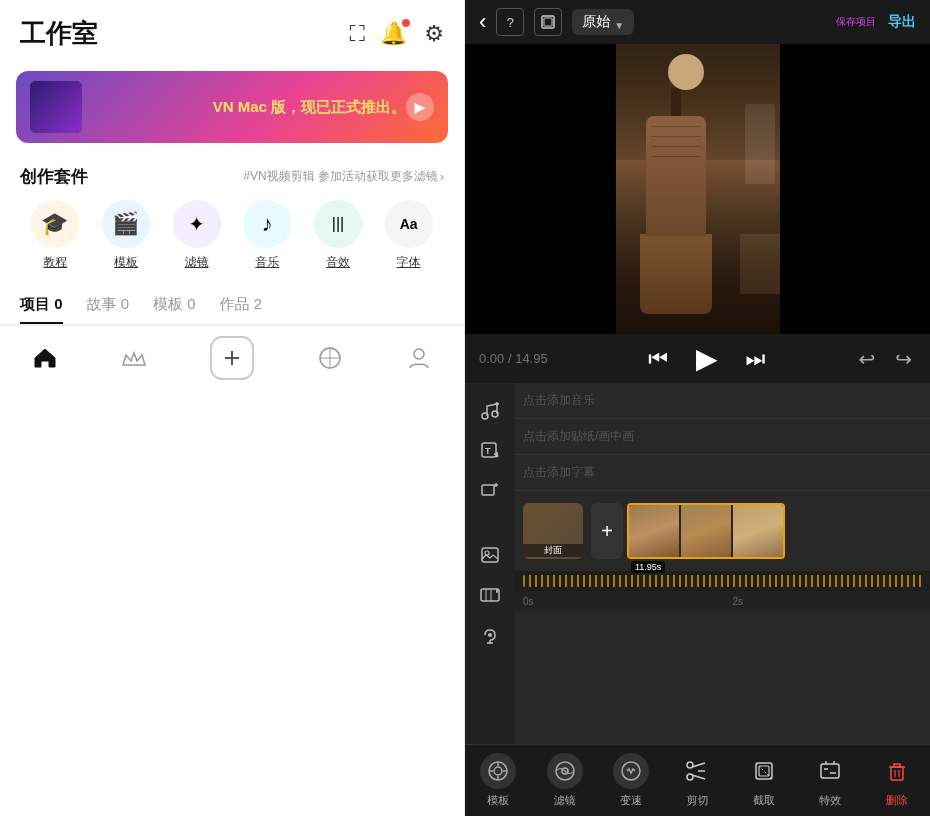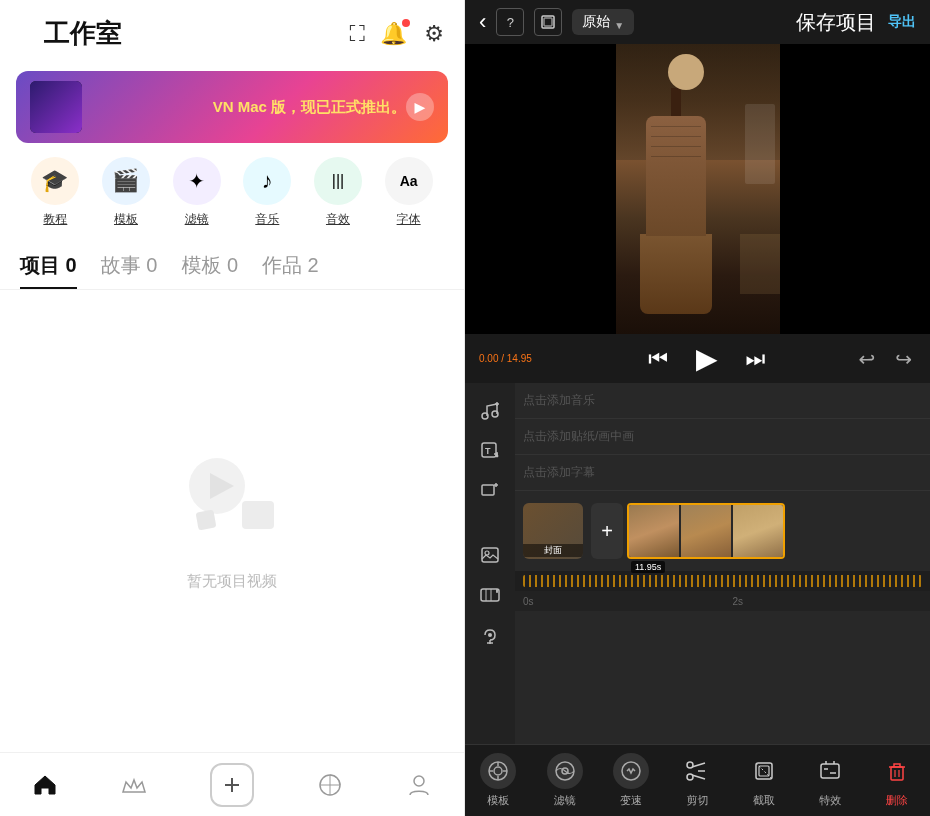--- a/index.html
+++ b/index.html
@@ -2,21 +2,21 @@
 <html><head>
   <meta charset="utf-8">
   <style>
     * { margin: 0; padding: 0; box-sizing: border-box; }
     body { width: 930px; height: 816px; display: flex; font-family: -apple-system, 'PingFang SC', 'Microsoft YaHei', sans-serif; background: #fff; overflow: hidden; }
 
     
     .left-panel { width: 465px; height: 816px; background: #fff; display: flex; flex-direction: column; border-right: 1px solid #e8e8e8; }
 
     .left-header { display: flex; align-items: center; justify-content: space-between; padding: 16px 20px 10px 20px; }
-    .left-title { font-size: 26px; font-weight: bold; color: #111; margin-left: 24px; }
+    .left-title { font-size: 26px; font-weight: bold; color: #111; }
     .left-header-icons { display: flex; gap: 16px; align-items: center; }
     .header-icon { font-size: 22px; color: #333; cursor: pointer; }
 
     .banner { margin: 10px 16px; border-radius: 12px; background: linear-gradient(135deg, #6a4bc4 0%, #e84393 60%, #ff6b35 100%); display: flex; align-items: center; padding: 10px 14px; cursor: pointer; height: 72px; }
     .banner-thumb { width: 52px; height: 52px; background: #1a1a2e; border-radius: 6px; margin-right: 12px; flex-shrink: 0; display: flex; align-items: center; justify-content: center; overflow: hidden; }
     .banner-thumb-inner { width: 100%; height: 100%; background: linear-gradient(135deg, #2d1b6e, #8b2fc9); border-radius: 4px; }
     .banner-text { flex: 1; color: #fff; font-size: 15px; font-weight: 500; text-align: right; }
     .banner-text span { color: #ffe066; font-weight: bold; }
     .banner-arrow { width: 28px; height: 28px; background: rgba(255,255,255,0.3); border-radius: 50%; display: flex; align-items: center; justify-content: center; color: #fff; font-size: 14px; }
 
@@ -29,21 +29,21 @@
     .kit-icon { width: 48px; height: 48px; border-radius: 50%; display: flex; align-items: center; justify-content: center; font-size: 22px; }
     .kit-icon.orange { background: #fff4e6; }
     .kit-icon.blue { background: #e8f4ff; }
     .kit-icon.purple { background: #f3eeff; }
     .kit-icon.cyan { background: #e6faff; }
     .kit-icon.green { background: #e6f9f0; }
     .kit-icon.gray { background: #f5f5f5; }
     .kit-label { font-size: 12px; color: #333; text-decoration: underline; }
 
     .tabs-row { display: flex; padding: 0 20px; border-bottom: 1px solid #f0f0f0; gap: 24px; }
-    .tab-item { font-size: 20px; color: #999; padding: 8px 0; cursor: pointer; border-bottom: 2px solid transparent; }
+    .tab-item { font-size: 15px; color: #999; padding: 8px 0; cursor: pointer; border-bottom: 2px solid transparent; }
     .tab-item.active { color: #111; font-weight: bold; border-bottom: 2px solid #111; }
 
     .empty-state { flex: 1; display: flex; flex-direction: column; align-items: center; justify-content: center; gap: 12px; }
     .empty-icon { font-size: 80px; color: #e0e0e0; opacity: 0.6; }
     .empty-text { font-size: 15px; color: #bbb; }
 
     .bottom-nav { height: 64px; display: flex; align-items: center; justify-content: space-around; border-top: 1px solid #f0f0f0; background: #fff; }
     .nav-item { display: flex; flex-direction: column; align-items: center; cursor: pointer; font-size: 24px; color: #999; }
     .nav-item.active { color: #111; }
     .nav-add { width: 44px; height: 44px; border: 2px solid #ccc; border-radius: 12px; display: flex; align-items: center; justify-content: center; font-size: 22px; color: #555; cursor: pointer; }
@@ -52,27 +52,27 @@
     .right-panel { width: 465px; height: 816px; background: #1a1a1a; display: flex; flex-direction: column; }
 
     .right-header { display: flex; align-items: center; justify-content: space-between; padding: 8px 14px; background: #1a1a1a; height: 44px; }
     .rh-left { display: flex; align-items: center; gap: 10px; }
     .rh-back { font-size: 22px; color: #fff; cursor: pointer; }
     .rh-help { width: 28px; height: 28px; border: 1.5px solid #555; border-radius: 4px; display: flex; align-items: center; justify-content: center; color: #ccc; font-size: 13px; cursor: pointer; }
     .rh-mode { display: flex; align-items: flex-end; gap: 4px; background: #333; border-radius: 6px; padding: 4px 10px; cursor: pointer; }
     .rh-mode-text { color: #fff; font-size: 14px; }
     .rh-mode-arrow { color: #aaa; font-size: 10px; }
     .rh-right { display: flex; gap: 12px; align-items: center; }
-    .rh-save { color: #ffffff; font-size: 20px; cursor: pointer; font-family: Liberation Mono, monospace; }
+    .rh-save { color: #d946ef; font-size: 10px; cursor: pointer; font-family: Liberation Mono, monospace; }
     .rh-export { color: #4fc3f7; font-size: 14px; font-weight: bold; cursor: pointer; }
 
     .video-preview { background: #000; flex-shrink: 0; height: 290px; display: flex; align-items: center; justify-content: center; overflow: hidden; position: relative; }
 
     .playback-bar { display: flex; align-items: center; padding: 8px 14px; background: #1a1a1a; gap: 12px; }
-    .time-display { color: #f97316; font-size: 10px; min-width: 80px; }
+    .time-display { color: #737373; font-size: 13px; min-width: 80px; }
     .pb-spacer { flex: 1; }
     .pb-btn { color: #fff; font-size: 22px; cursor: pointer; padding: 0 6px; }
     .pb-play { color: #fff; font-size: 28px; cursor: pointer; padding: 0 10px; }
     .pb-undo { color: #aaa; font-size: 18px; cursor: pointer; padding: 0 4px; }
 
     .timeline-area { display: flex; flex: 1; overflow: hidden; }
     .tools-sidebar { width: 50px; background: #222; display: flex; flex-direction: column; align-items: center; padding: 10px 0; gap: 4px; flex-shrink: 0; }
     .tool-btn { width: 36px; height: 36px; display: flex; align-items: center; justify-content: center; color: #bbb; font-size: 18px; cursor: pointer; border-radius: 6px; }
 
     .timeline-main { flex: 1; background: #282828; display: flex; flex-direction: column; overflow: hidden; }
@@ -121,20 +121,27 @@
   <div class="banner">
     <div class="banner-thumb">
       <div class="banner-thumb-inner"></div>
     </div>
     <div class="banner-text">
       <span>VN Mac 版，</span><span style="color:#ffe066;font-weight:bold;">现已正式推出。</span>
     </div>
     <div class="banner-arrow">▶</div>
   </div>
 
+  <div class="section-header">
+    <span class="section-title">创作套件</span>
+    <span class="section-subtitle">
+      <span>#VN视频剪辑 参加活动获取更多滤镜</span>
+      <span>›</span>
+    </span>
+  </div>
 
   <div class="kit-grid">
     <div class="kit-item">
       <div class="kit-icon orange">🎓</div>
       <span class="kit-label">教程</span>
     </div>
     <div class="kit-item">
       <div class="kit-icon blue">🎬</div>
       <span class="kit-label">模板</span>
     </div>
@@ -156,31 +163,20 @@
     </div>
   </div>
 
   <div class="tabs-row">
     <span class="tab-item active">项目 0</span>
     <span class="tab-item">故事 0</span>
     <span class="tab-item">模板 0</span>
     <span class="tab-item">作品 2</span>
   </div>
 
-  <div class="empty-state">
-    <div class="empty-icon">
-      <svg width="100" height="90" viewBox="0 0 100 90">
-        <circle cx="35" cy="35" r="28" fill="#e8e8e8"></circle>
-        <polygon points="28,22 28,48 52,35" fill="#d0d0d0"></polygon>
-        <rect x="60" y="50" width="32" height="28" rx="4" fill="#e0e0e0"></rect>
-        <rect x="15" y="60" width="18" height="18" rx="3" fill="#d8d8d8" transform="rotate(-10,24,69)"></rect>
-      </svg>
-    </div>
-    <span class="empty-text">暂无项目视频</span>
-  </div>
 
   <div class="bottom-nav">
     <div class="nav-item active">
       <svg width="26" height="26" viewBox="0 0 26 26" fill="none">
         <path d="M3 13L13 4L23 13V22H17V16H9V22H3V13Z" fill="#111" stroke="#111" stroke-width="1"></path>
       </svg>
     </div>
     <div class="nav-item">
       <svg width="26" height="26" viewBox="0 0 26 26" fill="none">
         <path d="M2 20L5 10L10 16L13 8L16 16L21 10L24 20H2Z" stroke="#999" stroke-width="1.5" fill="none"></path>

